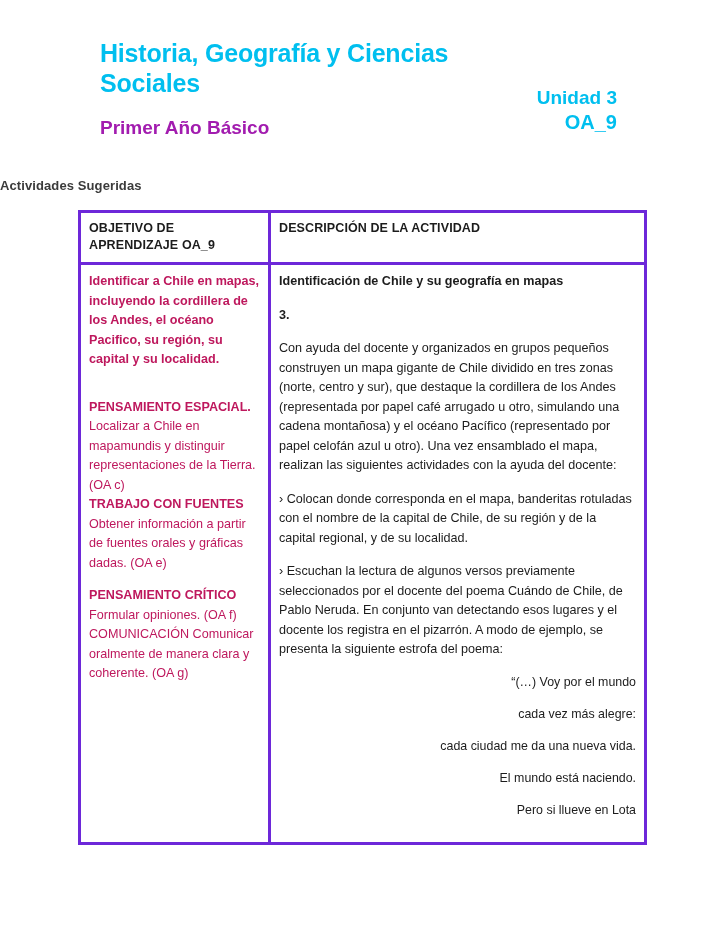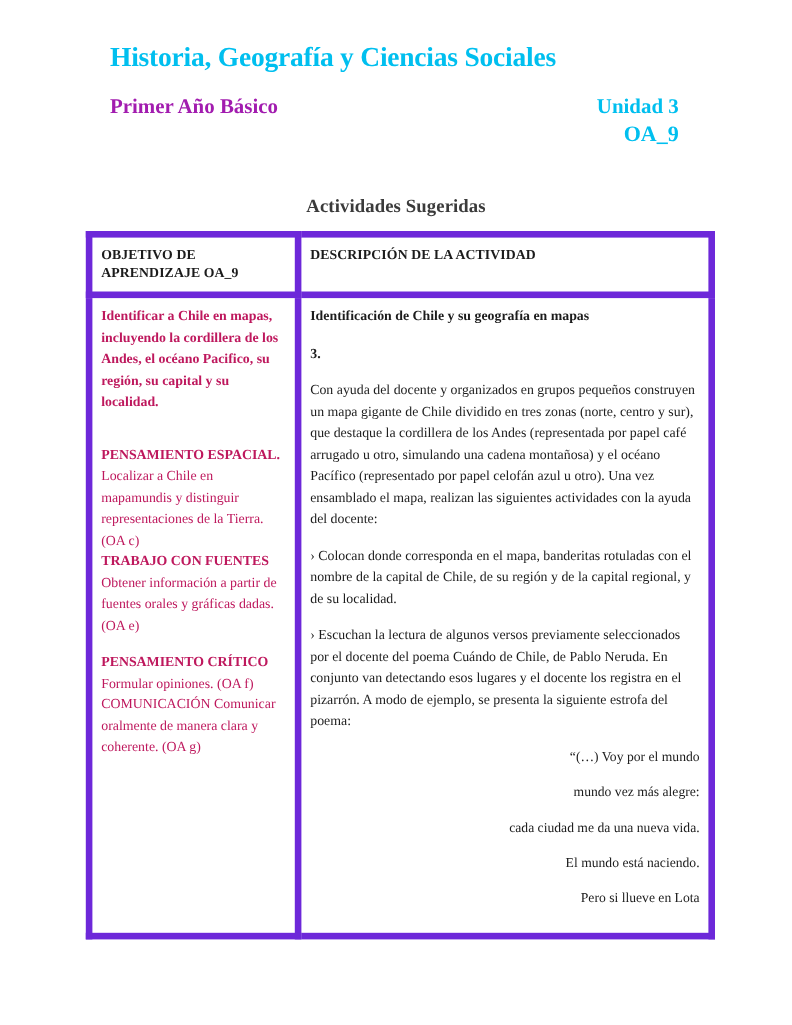--- a/index.html
+++ b/index.html
@@ -1,15 +1,15 @@
 <!DOCTYPE html>
 <html><head>
 <meta charset="utf-8">
 <style>
-  * { box-sizing: border-box; font-family: Liberation Serif, serif; }
+  * { box-sizing: border-box; }
   html, body {
     margin: 0;
     padding: 0;
     background: #ffffff;
   }
   body {
     width: 720px;
     height: 932px;
     font-family: "Liberation Sans", sans-serif;
     color: #231f20;
@@ -58,38 +58,38 @@
     font-weight: bold;
     line-height: 25px;
   }
 
   
   .section-title {
     position: absolute;
     left: 0;
     top: 178px;
     width: 720px;
-    text-align: center;
-    font-size: 17px;
+    text-align: left;
+    font-size: 13px;
     font-weight: bold;
     color: #3b3b3b;
     letter-spacing: 0.1px;
   }
 
   
   .act-table {
     position: absolute;
     left: 78px;
     top: 210px;
     width: 566px;
     border-collapse: collapse;
     table-layout: fixed;
   }
   .act-table td, .act-table th {
-    border: 6px solid #6d28d9;
+    border: 3px solid #6d28d9;
     vertical-align: top;
     padding: 7px 8px 8px 8px;
   }
   .col-objective { width: 190px; }
   .col-description { width: 376px; }
 
   th.hdr {
     font-size: 12.5px;
     font-weight: bold;
     color: #1c1c1c;
@@ -193,21 +193,21 @@
       <td class="desc-cell">
         <p class="desc-title">Identificación de Chile y su geografía en mapas</p>
         <p class="item-number">3.</p>
         <p class="para">Con ayuda del docente y organizados en grupos pequeños construyen un mapa gigante de Chile dividido en tres zonas (norte, centro y sur), que destaque la cordillera de los Andes (representada por papel café arrugado u otro, simulando una cadena montañosa) y el océano Pacífico (representado por papel celofán azul u otro). Una vez ensamblado el mapa, realizan las siguientes actividades con la ayuda del docente:</p>
         <div id="bullets-container">
             <p class="bullet">› Colocan donde corresponda en el mapa, banderitas rotuladas con el nombre de la capital de Chile, de su región y de la capital regional, y de su localidad.</p>
             <p class="bullet">› Escuchan la lectura de algunos versos previamente seleccionados por el docente del poema Cuándo de Chile, de Pablo Neruda. En conjunto van detectando esos lugares y el docente los registra en el pizarrón. A modo de ejemplo, se presenta la siguiente estrofa del poema:</p>
           </div>
         <div class="poem" id="poem-container">
             <p class="verse">“(…) Voy por el mundo</p>
-            <p class="verse">mundo vez más alegre:</p>
+            <p class="verse">cada vez más alegre:</p>
             <p class="verse">cada ciudad me da una nueva vida.</p>
             <p class="verse">El mundo está naciendo.</p>
             <p class="verse">Pero si llueve en Lota</p>
           </div>
       </td>
     </tr>
   </tbody>
 </table>
 
 </body></html>

